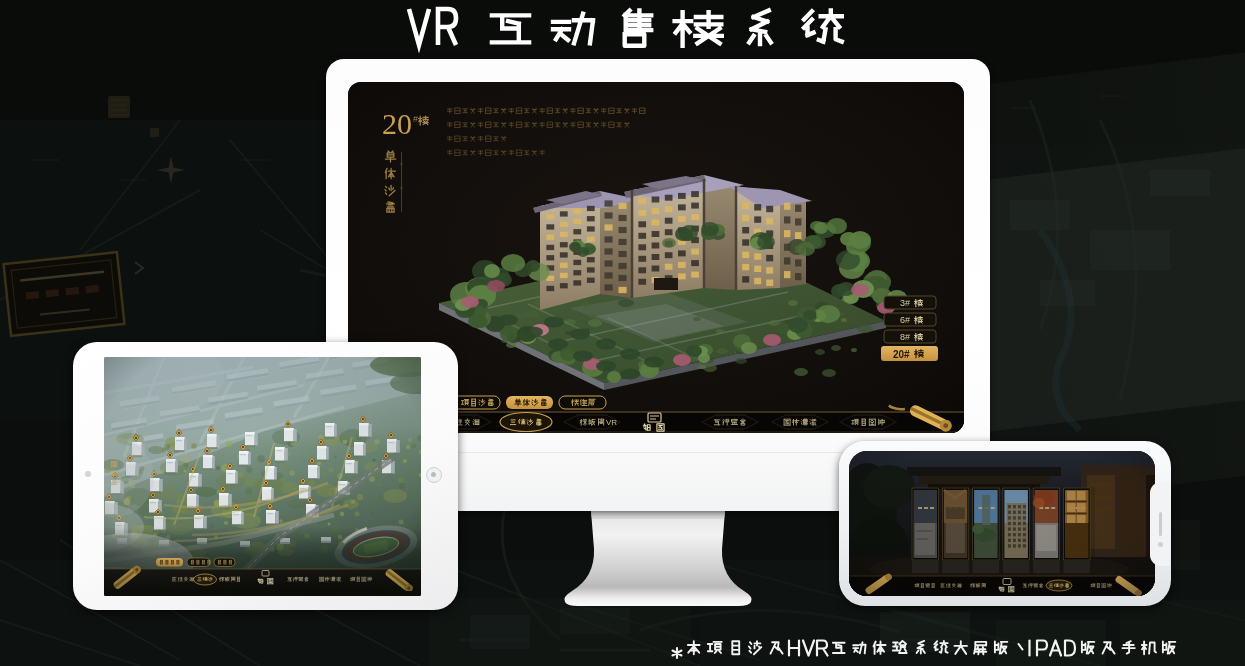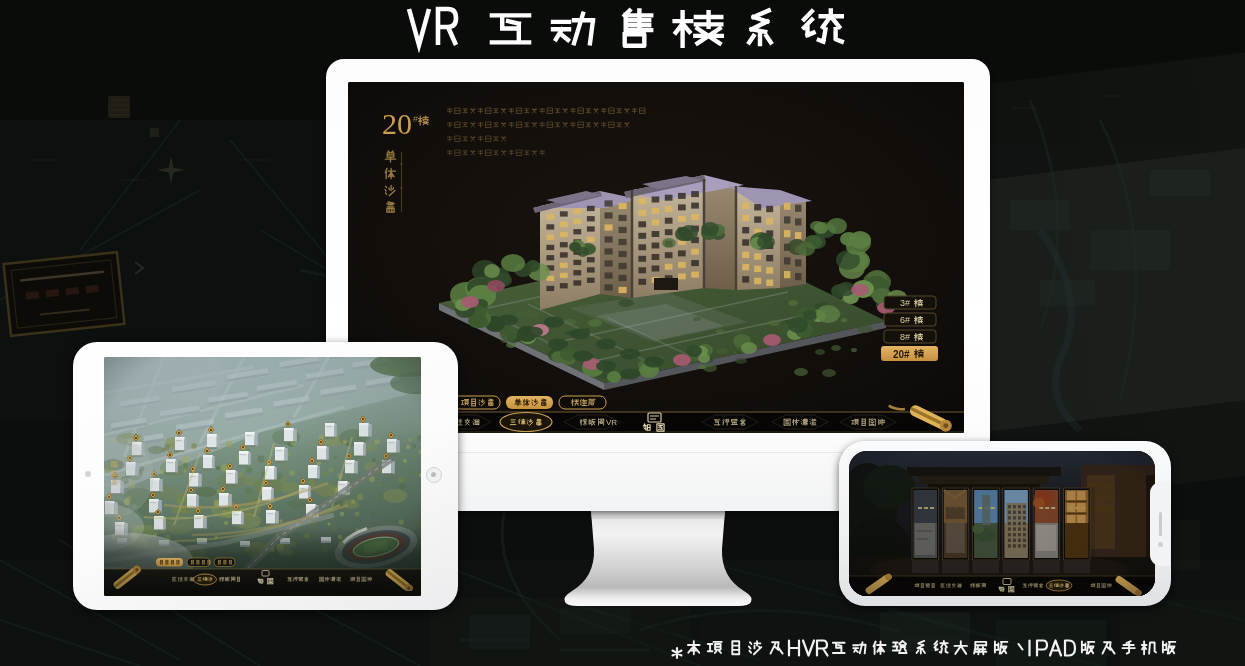--- a/index.html
+++ b/index.html
@@ -88,21 +88,21 @@
 </defs>
 <path d="M33,2 L167,2 L164,40 Q163,68 186,82 Q196,88 193,93 Q191,97 180,97 L20,97 Q9,97 7,93 Q4,88 14,82 Q37,68 36,40 Z" fill="url(#neck)"></path>
 <path d="M33,2 L167,2 L166,10 L34,10 Z" fill="#d6d6d6" opacity="0.8"></path>
 </svg>
 </div>
 
 <div class="abs" style="left:326px;top:59px;width:664px;height:452px;background:linear-gradient(180deg,#fdfdfd 0%,#ffffff 62%,#fcfcfc 82%,#f2f3f4 100%);border-radius:18px 18px 10px 10px;box-shadow:0 2px 6px rgba(0,0,0,0.55)"></div>
 
 <div class="abs" style="left:330px;top:452px;width:656px;height:1px;background:#e8e8e8"></div>
 
-<div class="abs" style="left:348px;top:82px;width:616px;height:351px;background:#0f0c09;border-radius:2px;overflow:hidden">
+<div class="abs" style="left:348px;top:82px;width:616px;height:351px;background:#0f0c09;border-radius:13px;overflow:hidden">
 <svg width="616" height="351" viewBox="0 0 616 351">
         <defs>
 <radialGradient id="mv" cx="0.5" cy="0.45" r="0.75">
  <stop offset="0" stop-color="#191410"></stop>
             <stop offset="0.7" stop-color="#110d0a"></stop>
             <stop offset="1" stop-color="#0a0806"></stop>
 </radialGradient>
 <linearGradient id="goldbtn" x1="0" y1="0" x2="0" y2="1">
  <stop offset="0" stop-color="#e4b565"></stop>
             <stop offset="1" stop-color="#c6913c"></stop>

